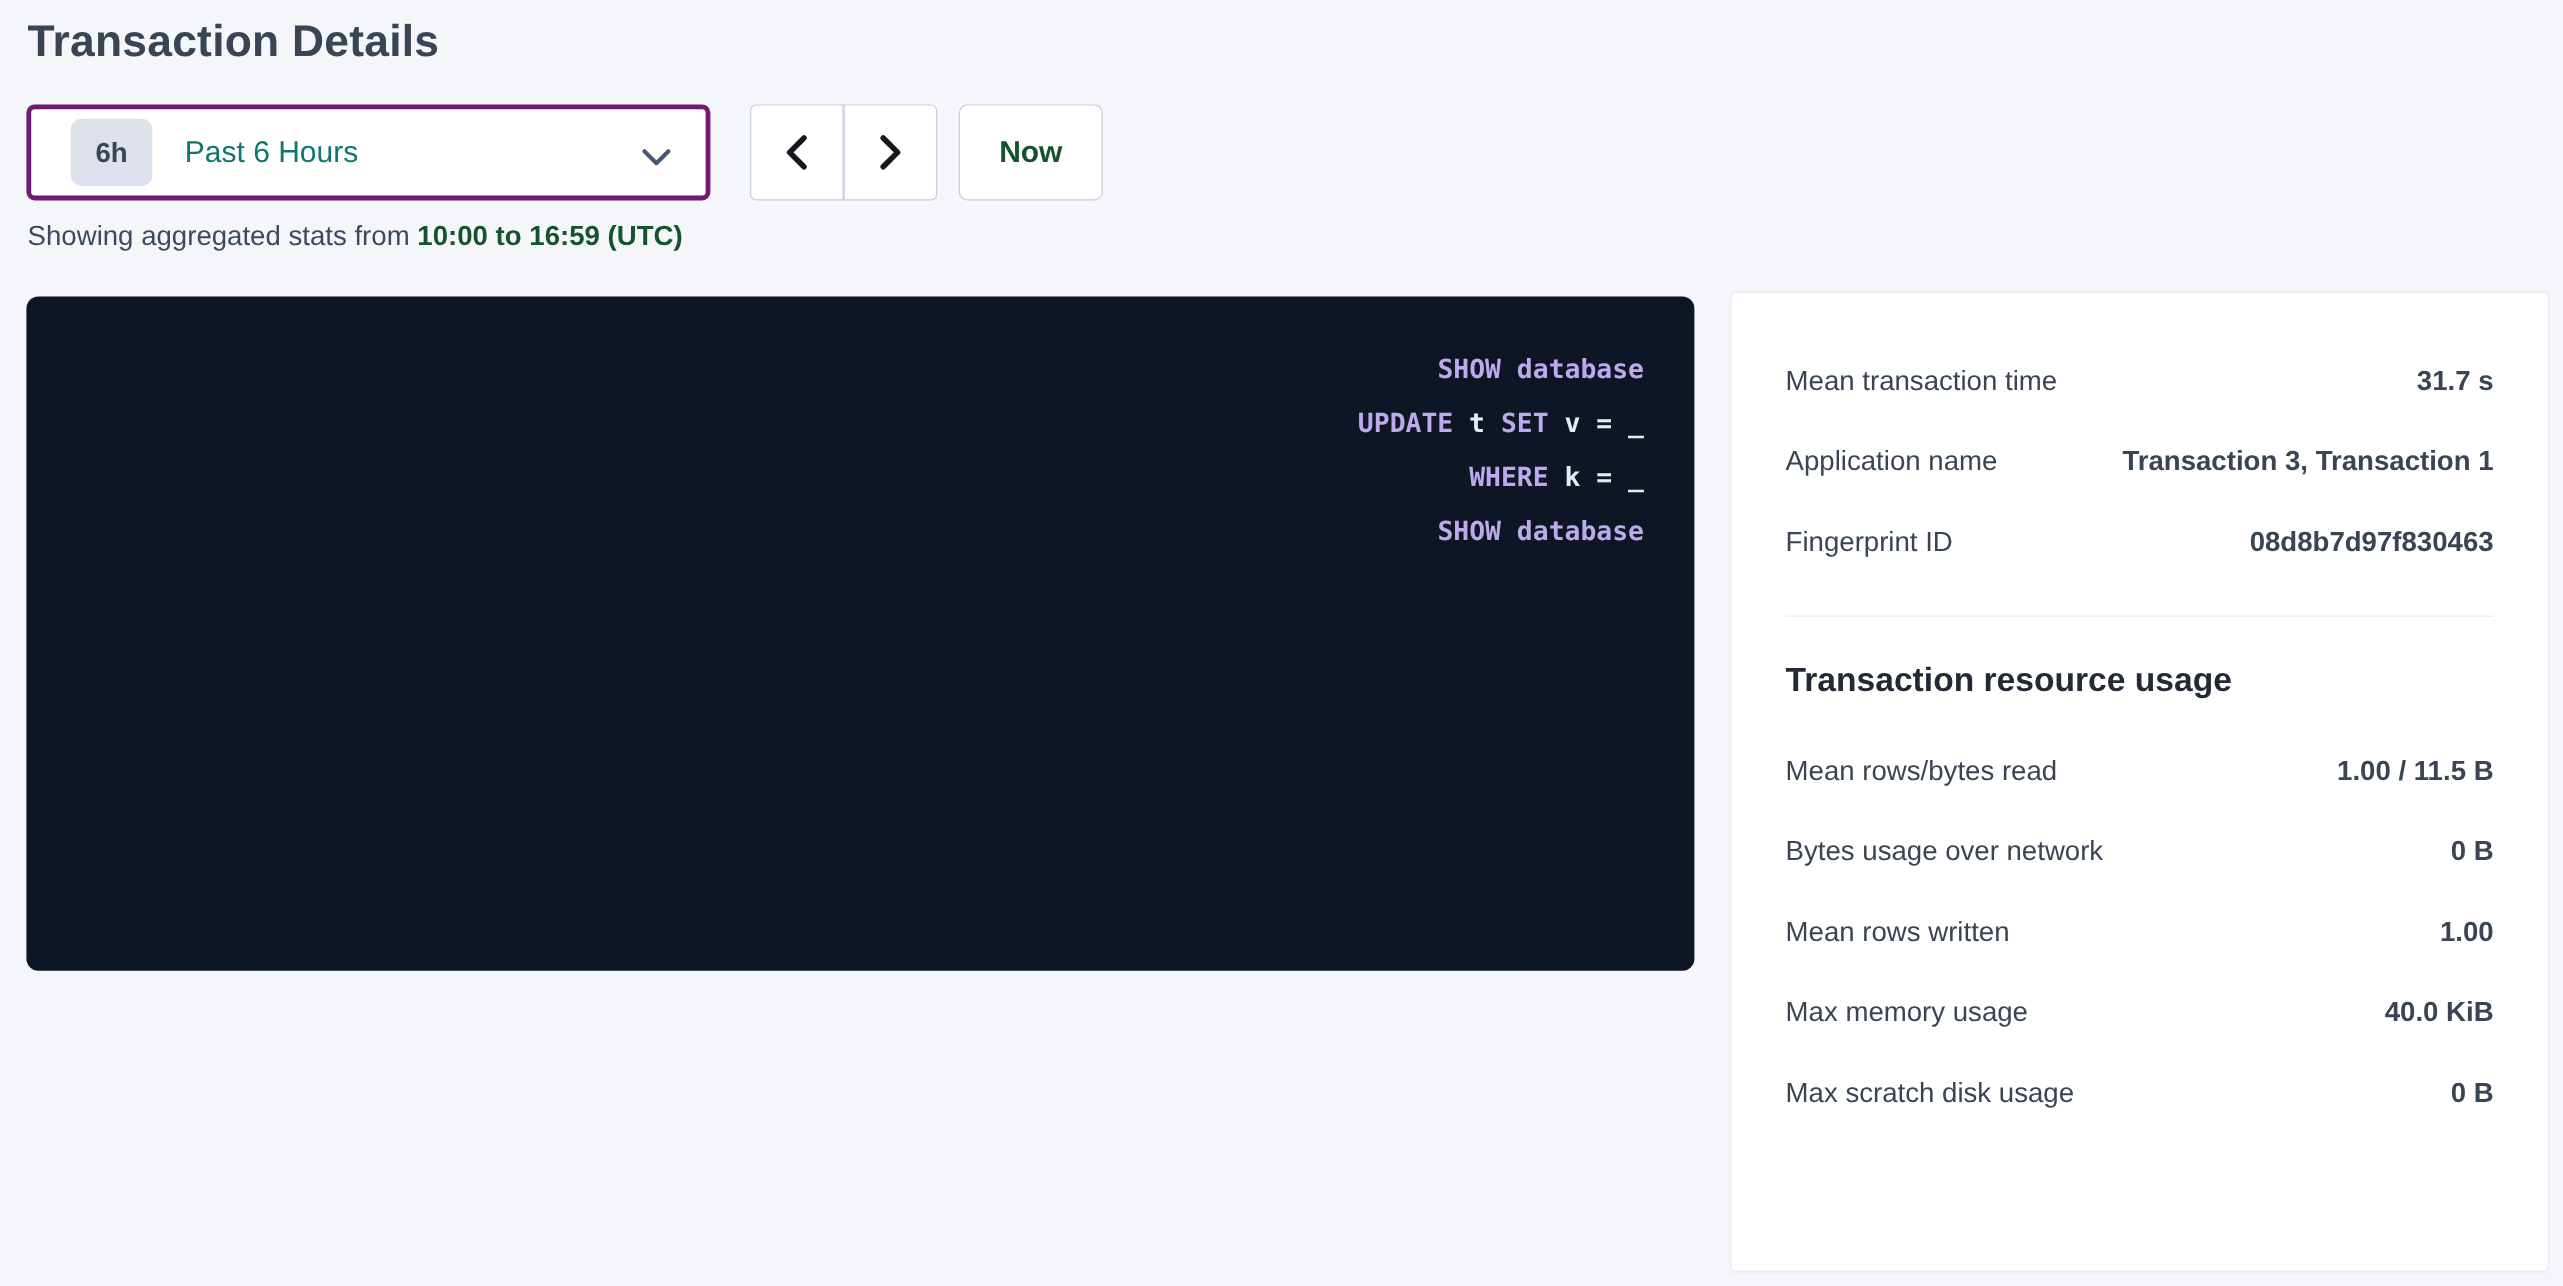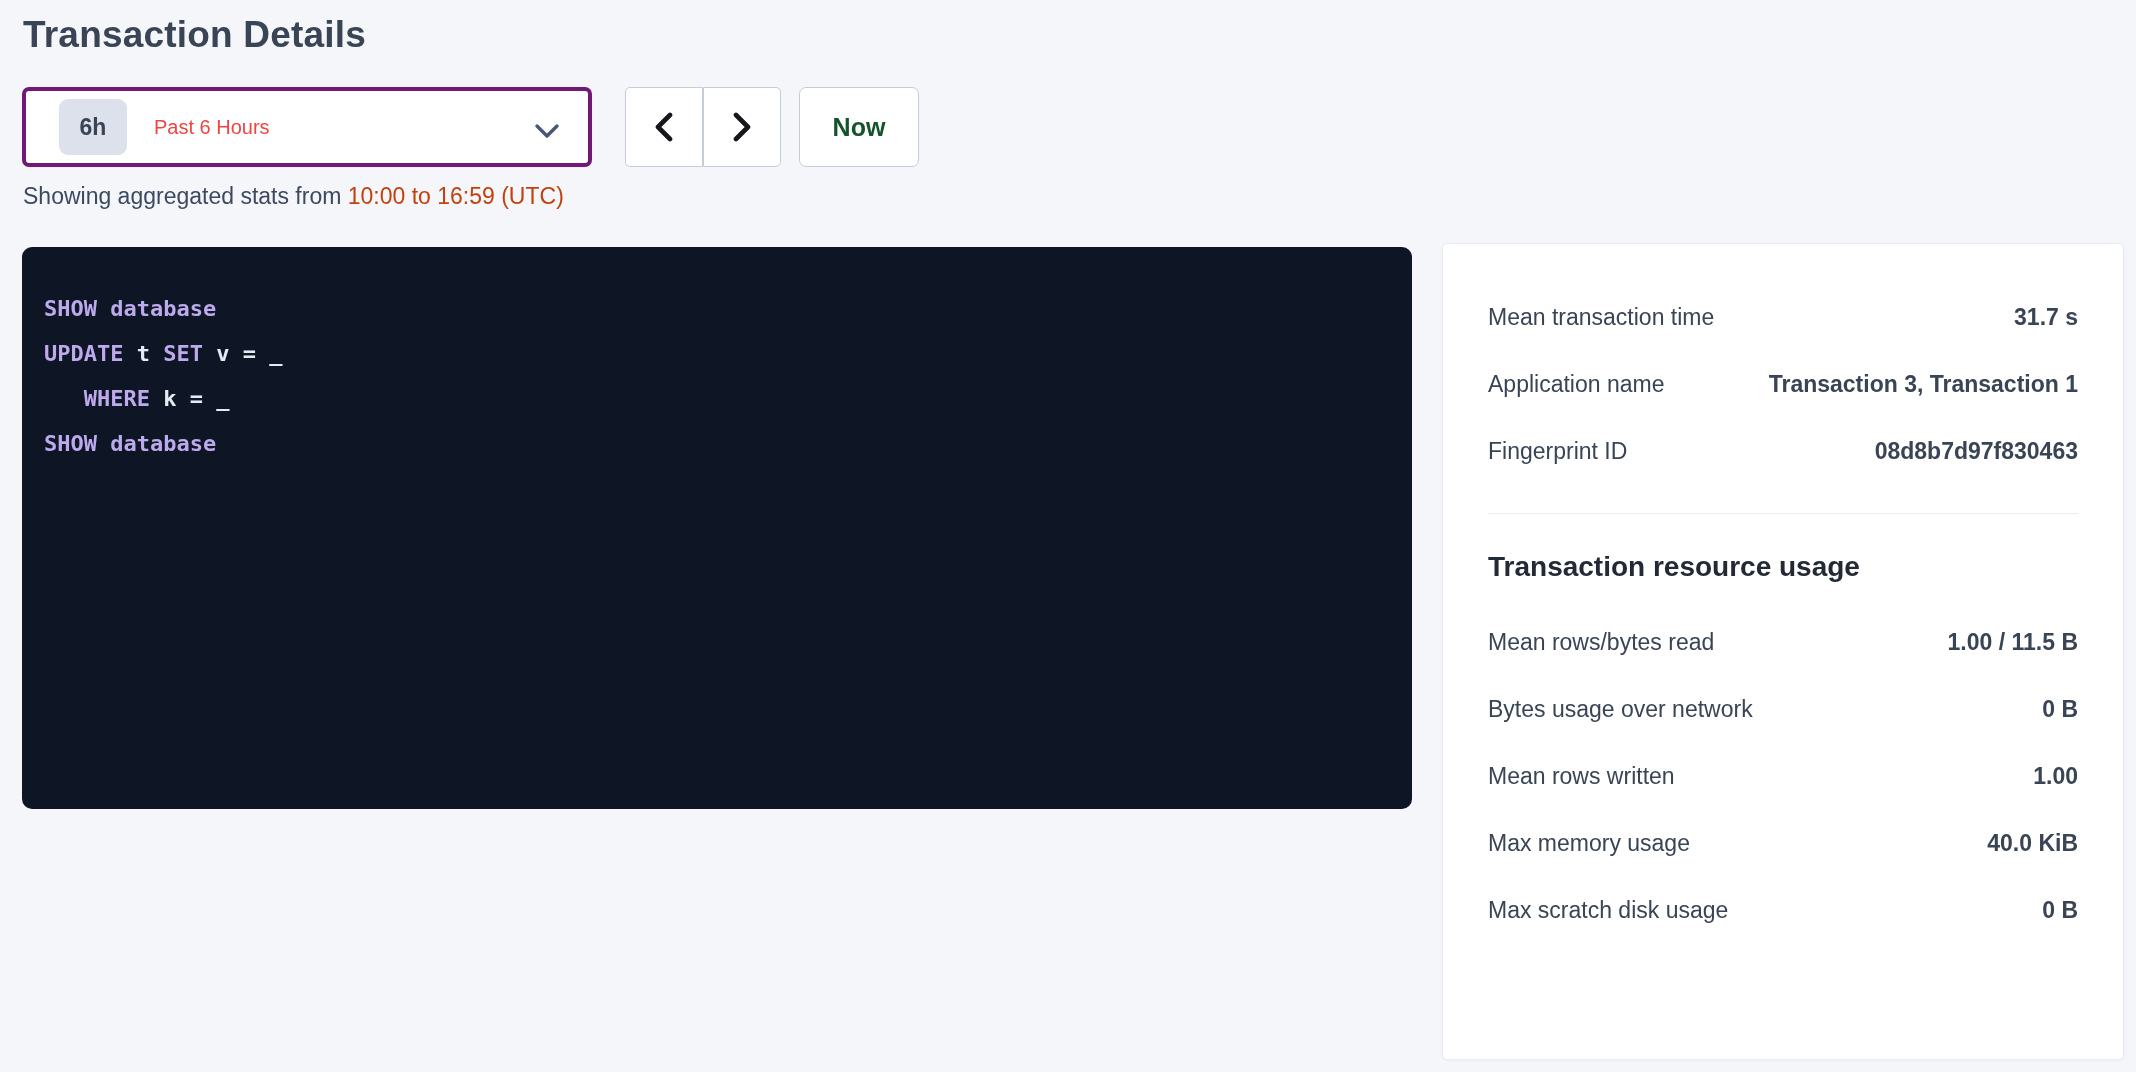--- a/index.html
+++ b/index.html
@@ -23,50 +23,50 @@
     position: absolute; left: 22px; top: 0; width: 570px; height: 80px;
     background: #ffffff; border: 4px solid #701a75; border-radius: 7px;
     display: flex; align-items: center; cursor: pointer;
     box-shadow: 0 1px 2px rgba(40,50,70,0.04);
   }
   .range-badge {
     margin-left: 33px; width: 68px; height: 56px; border-radius: 9px;
     background: #dde1eb; color: #394455; font-size: 23px; font-weight: 700;
     display: flex; align-items: center; justify-content: center;
   }
-  .range-label { margin-left: 27px; font-size: 20px; color: #ef4444; font-weight: 400; }
+  .range-label { margin-left: 27px; font-size: 25px; color: #0f766e; font-weight: 400; }
   .range-chevron { position: absolute; right: 28px; top: 32px; }
   .nav-group { position: absolute; left: 625px; top: 0; display: flex; }
   .nav-btn {
     width: 78px; height: 80px; background: #ffffff; border: 1px solid #c6ccd9;
     display: flex; align-items: center; justify-content: center; cursor: pointer; padding: 0;
   }
   .nav-btn.prev { border-radius: 5px 0 0 5px; border-right-width: 0.5px; }
   .nav-btn.next { border-radius: 0 5px 5px 0; border-left-width: 0.5px; }
   .now-btn {
     position: absolute; left: 799px; top: 0; width: 120px; height: 80px;
     background: #ffffff; border: 1px solid #c6ccd9; border-radius: 7px;
     font-family: "Liberation Sans", sans-serif;
     font-size: 25px; font-weight: 700; color: #14532d; cursor: pointer;
   }
   .summary-line {
     position: absolute; left: 23px; top: 183px;
     font-size: 23px; color: #3d4960; font-weight: 400;
   }
-  .summary-line b { font-weight: 400; color: #c2410c; }
+  .summary-line b { font-weight: 700; color: #14532d; }
   
   .sql-box {
     position: absolute; left: 22px; top: 247px; width: 1390px; height: 562px;
     background: #0e1626; border-radius: 10px;
   }
   .sql-box pre {
-    margin: 0; padding: 39px 22px;
+    margin: 0; padding: 39px 42px;
     font-family: "DejaVu Sans Mono", monospace;
     font-size: 22px; line-height: 45px; font-weight: 700;
-    color: #e7eaf3; white-space: pre;
+    color: #e7eaf3; white-space: pre; text-align: right;
   }
   .tok-kw { color: #bcaaec; }
   .tok-id { color: #e7eaf3; }
   
   .summary-card {
     position: absolute; left: 1442px; top: 243px; width: 682px; height: 817px;
     background: #ffffff; border: 1px solid #e7ecf3; border-radius: 5px;
     padding: 40px 45px 0 45px;
     box-shadow: 0 1px 3px rgba(40,50,70,0.04);
   }

